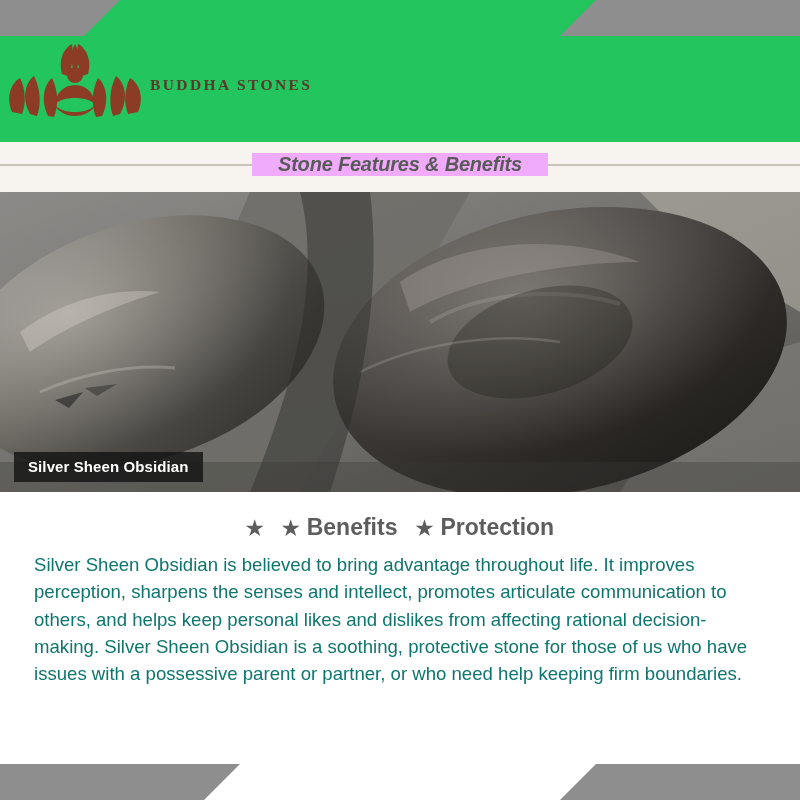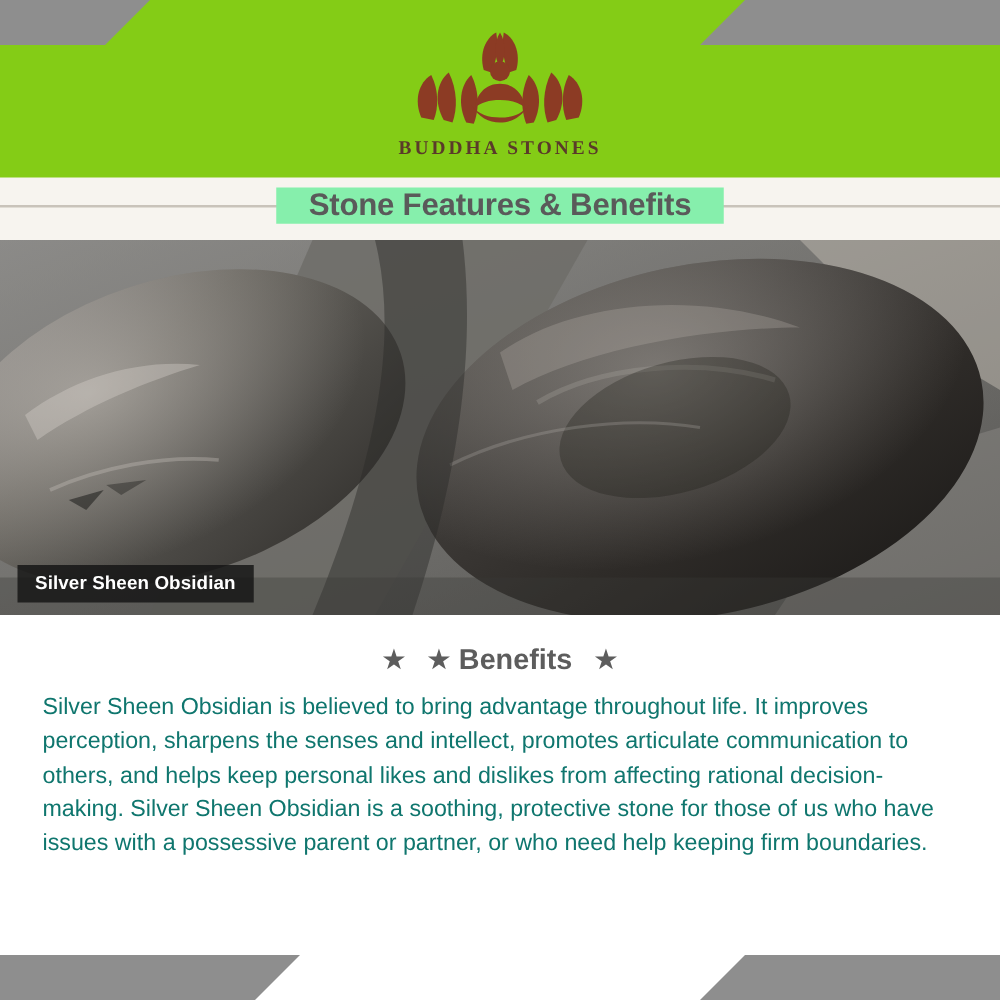--- a/index.html
+++ b/index.html
@@ -44,23 +44,22 @@
     width: 240px; height: 36px;
     clip-path: polygon(36px 0, 240px 0, 240px 36px, 0 36px);
   }
 
   
   .brand {
     position: absolute;
     top: 0; left: 0;
     width: 800px;
     height: 142px;
-    background: #84cc16;
-    display: flex;
-    flex-direction: column;
+    background: #22c55e;
+    display: flex;
     align-items: center;
     justify-content: flex-start;
     padding-top: 24px;
     z-index: 3;
   }
   .logo-mark { width: 150px; height: 82px; }
   .brand-name {
     margin-top: 4px;
     font-size: 15.5px;
     letter-spacing: 2.4px;
@@ -83,27 +82,28 @@
   }
   .title-band .rule {
     position: absolute;
     left: 0; right: 0;
     top: 50%;
     height: 2px;
     background: #c9c3ba;
   }
   .title-text {
     position: relative;
-    background: #86efac;
+    background: #f0abfc;
     padding: 0 26px;
-    font-size: 25px;
+    font-size: 20px;
     font-weight: bold;
     color: #5a5a5a;
     letter-spacing: -0.2px;
     white-space: nowrap;
+    font-style: italic;
   }
 
   
   .photo {
     position: absolute;
     top: 192px; left: 0;
     width: 800px; height: 300px;
     overflow: hidden;
     z-index: 2;
     background: #585858;
@@ -265,18 +265,19 @@
     <div class="benefits">
       <div class="benefit">
         <span class="star">★</span>
       </div>
       <div class="benefit">
         <span class="star">★</span>
         <span>Benefits</span>
       </div>
       <div class="benefit">
         <span class="star">★</span>
+        <span>Protection</span>
       </div>
     </div>
     <p class="desc">Silver Sheen Obsidian is believed to bring advantage throughout life. It improves perception, sharpens the senses and intellect, promotes articulate communication to others, and helps keep personal likes and dislikes from affecting rational decision-making. Silver Sheen Obsidian is a soothing, protective stone for those of us who have issues with a possessive parent or partner, or who need help keeping firm boundaries.</p>
   </div>
 
 </div>
 
 </body></html>

